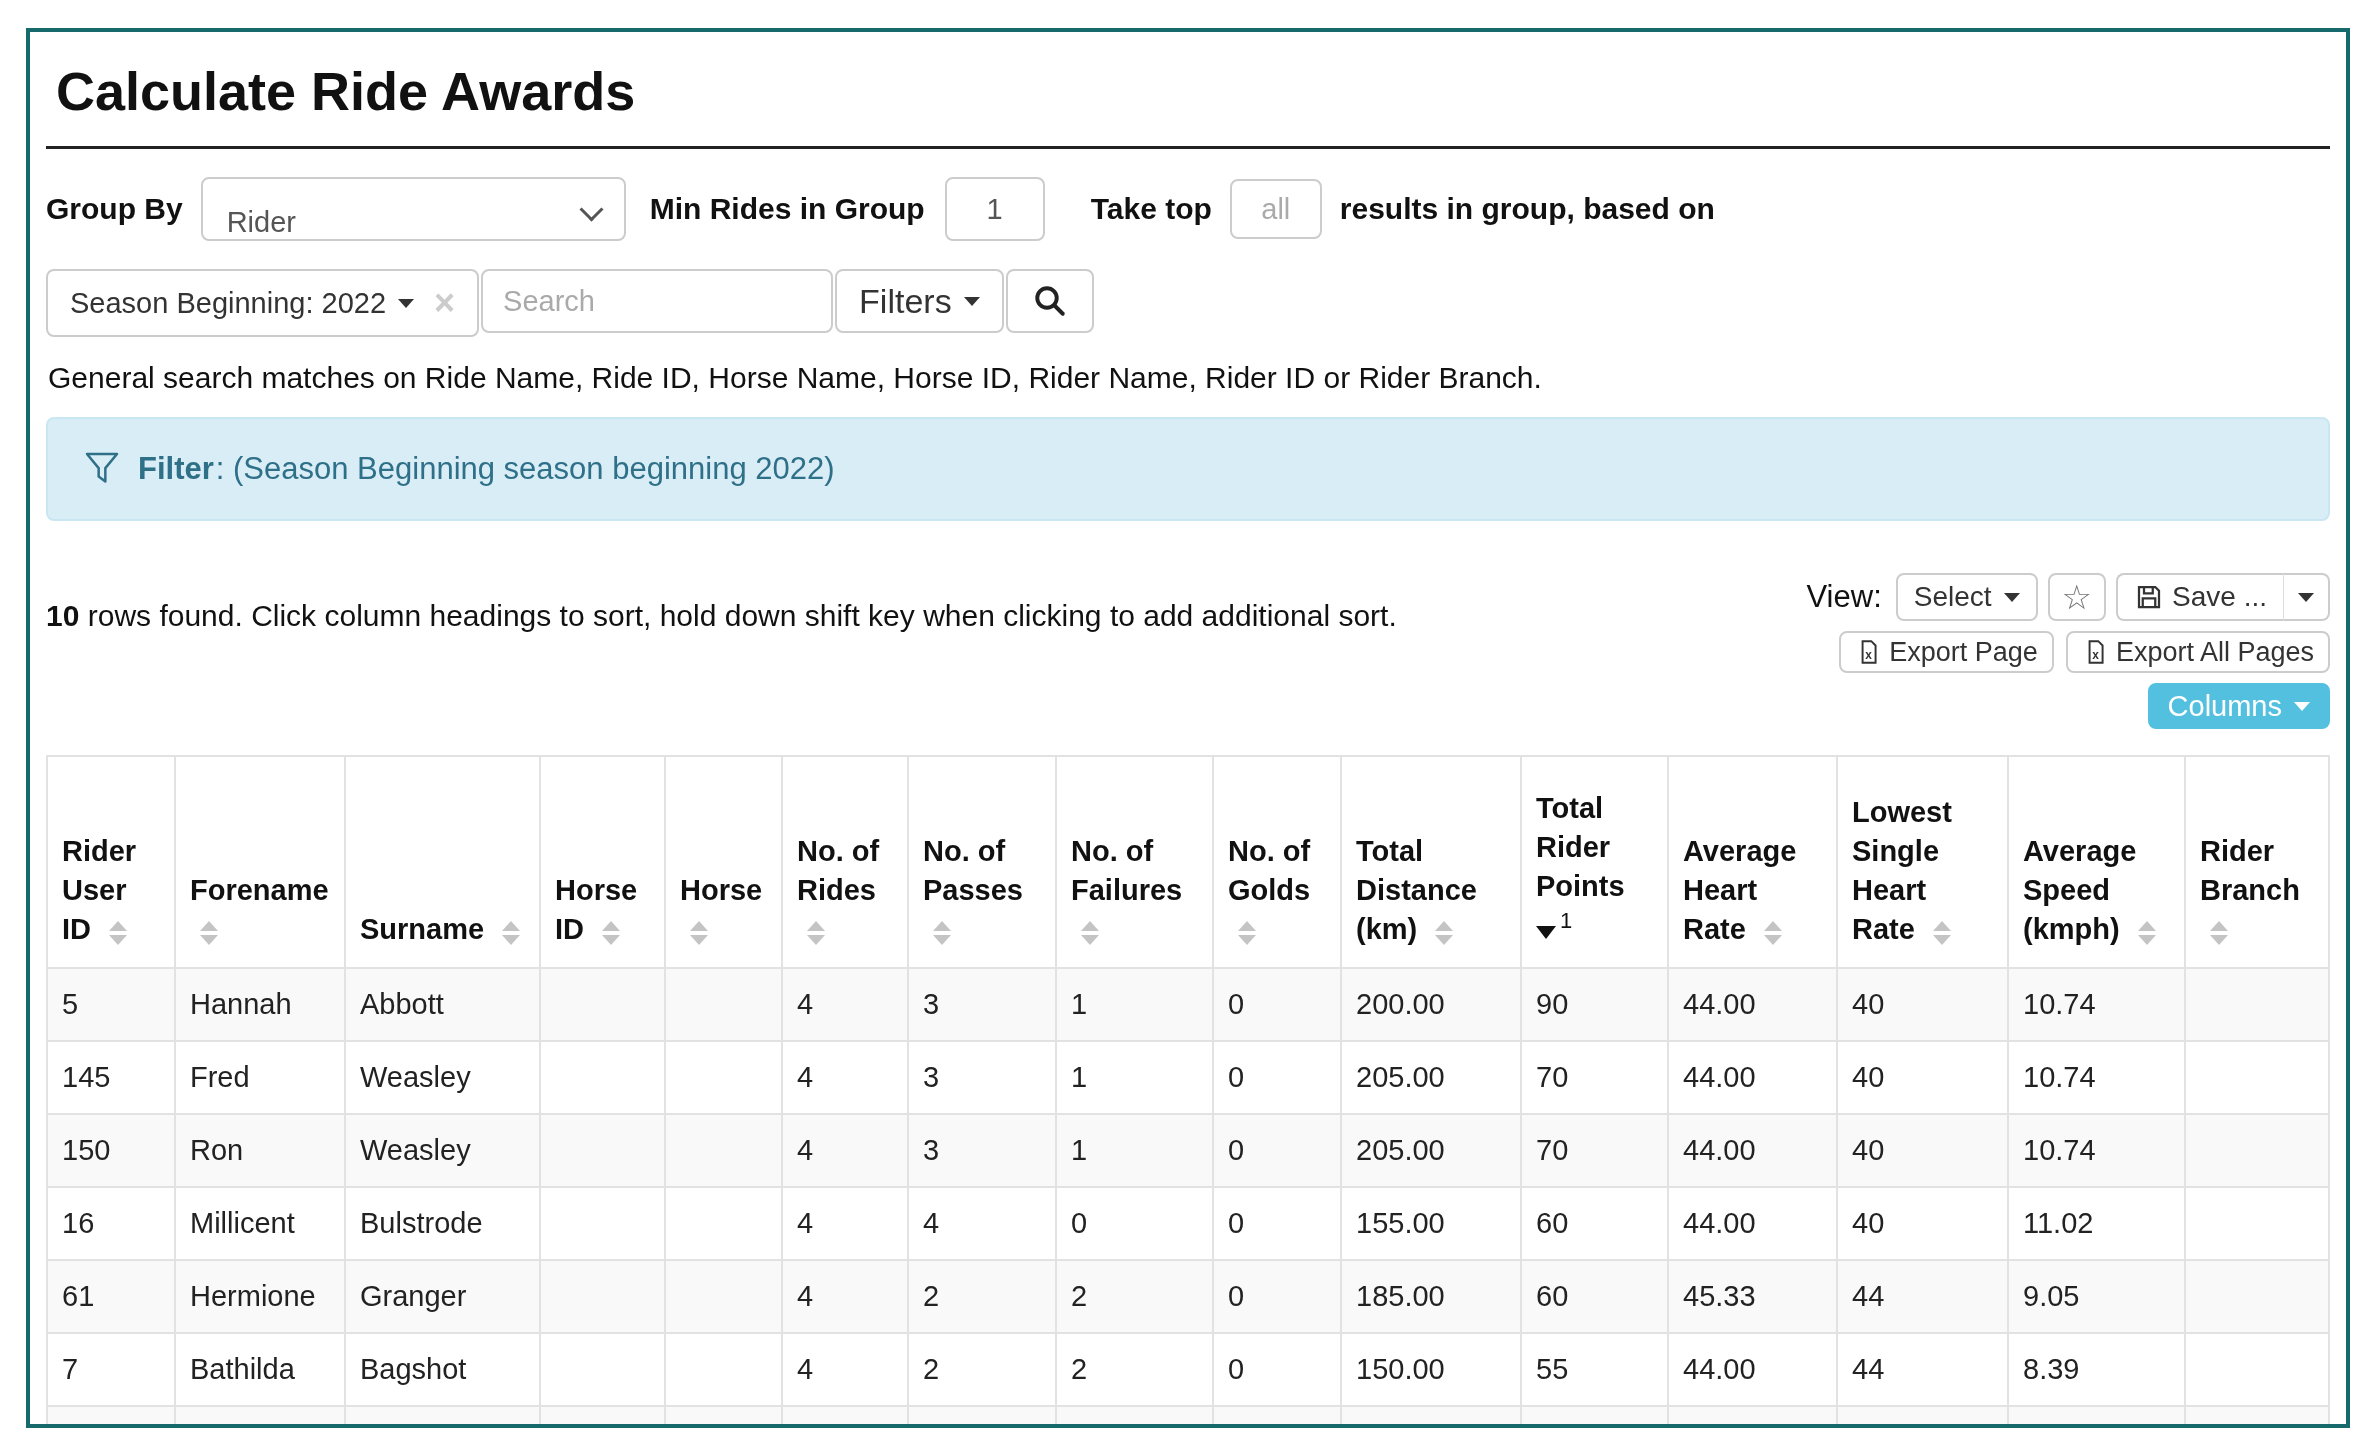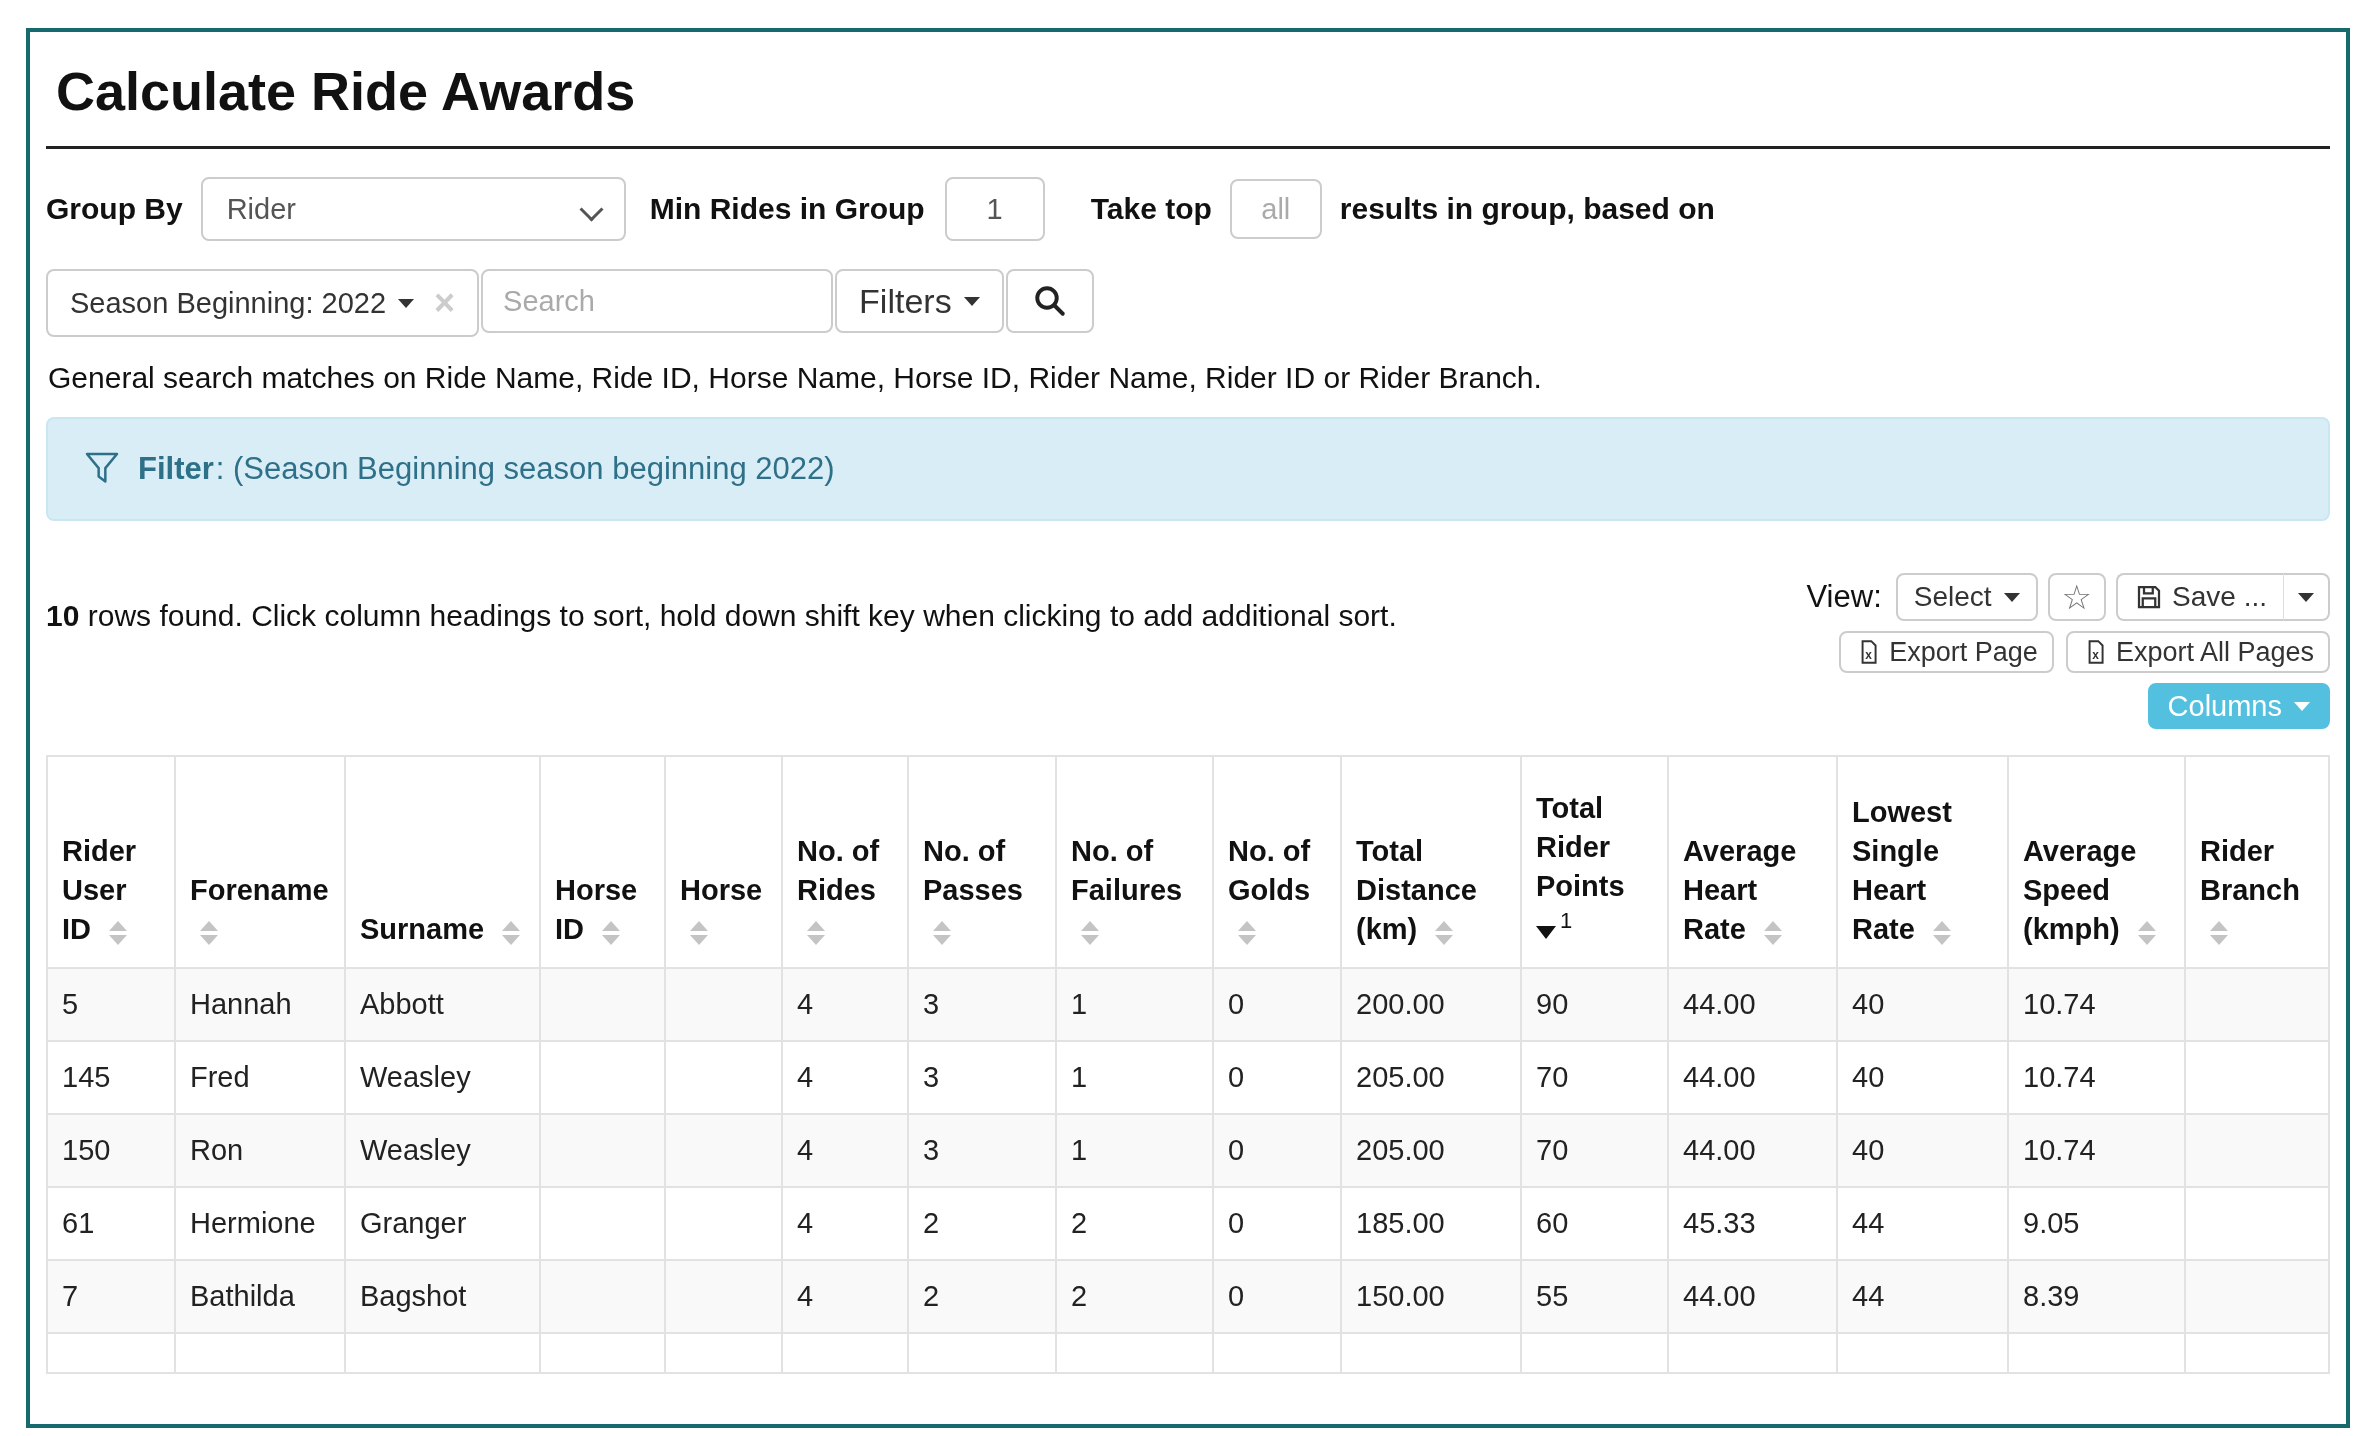--- a/index.html
+++ b/index.html
@@ -16,21 +16,21 @@
   .select{position:relative;height:64px;border:2px solid #ccc;border-radius:8px;background:#fff;
           display:flex;align-items:center;padding:0 56px 0 24px;box-sizing:border-box;
           font-size:29px;color:#555;cursor:pointer;}
   .chev{position:absolute;right:24px;top:22px;width:14px;height:14px;
         border-right:3px solid #555;border-bottom:3px solid #555;transform:rotate(45deg);}
   input{font-family:inherit;}
   .num{width:100px;height:64px;border:2px solid #ccc;border-radius:8px;font-size:29px;color:#555;
        text-align:center;box-sizing:border-box;outline:none;}
   .num.small{width:92px;height:60px;}
   .num::placeholder,.search::placeholder{color:#aaa;}
-  .ml18{margin-left:18px;}.ml20{margin-left:20px;}.ml46{margin-left:46px;}.ml56{margin-left:24px;}
+  .ml18{margin-left:18px;align-items:flex-end;}.ml20{margin-left:20px;}.ml46{margin-left:46px;}.ml56{margin-left:24px;}
   
   .filter-row{display:flex;align-items:flex-start;margin-top:28px;gap:2px;}
   .chip{height:64px;border:2px solid #ccc;border-radius:8px;background:#fff;display:flex;
         align-items:center;padding:0 22px;font-size:29px;color:#333;cursor:pointer;}
   .caret{display:inline-block;width:0;height:0;border-left:8px solid transparent;
          border-right:8px solid transparent;border-top:9px solid currentColor;margin-left:12px;}
   .chip .x{font-size:36px;font-weight:700;color:#ccc;margin-left:20px;line-height:1;}
   .search{width:352px;height:64px;border:2px solid #ccc;border-radius:8px;font-size:29px;
           padding:0 20px;box-sizing:border-box;color:#333;outline:none;}
   .btn{height:64px;border:2px solid #ccc;border-radius:8px;background:#fff;font-size:34px;
@@ -261,20 +261,37 @@
           <td>1</td>
           <td>0</td>
           <td>205.00</td>
           <td>70</td>
           <td>44.00</td>
           <td>40</td>
           <td>10.74</td>
           <td></td>
         </tr>
         <tr>
+          <td>16</td>
+          <td>Millicent</td>
+          <td>Bulstrode</td>
+          <td></td>
+          <td></td>
+          <td>4</td>
+          <td>4</td>
+          <td>0</td>
+          <td>0</td>
+          <td>155.00</td>
+          <td>60</td>
+          <td>44.00</td>
+          <td>40</td>
+          <td>11.02</td>
+          <td></td>
+        </tr>
+        <tr>
           <td>61</td>
           <td>Hermione</td>
           <td>Granger</td>
           <td></td>
           <td></td>
           <td>4</td>
           <td>2</td>
           <td>2</td>
           <td>0</td>
           <td>185.00</td>

